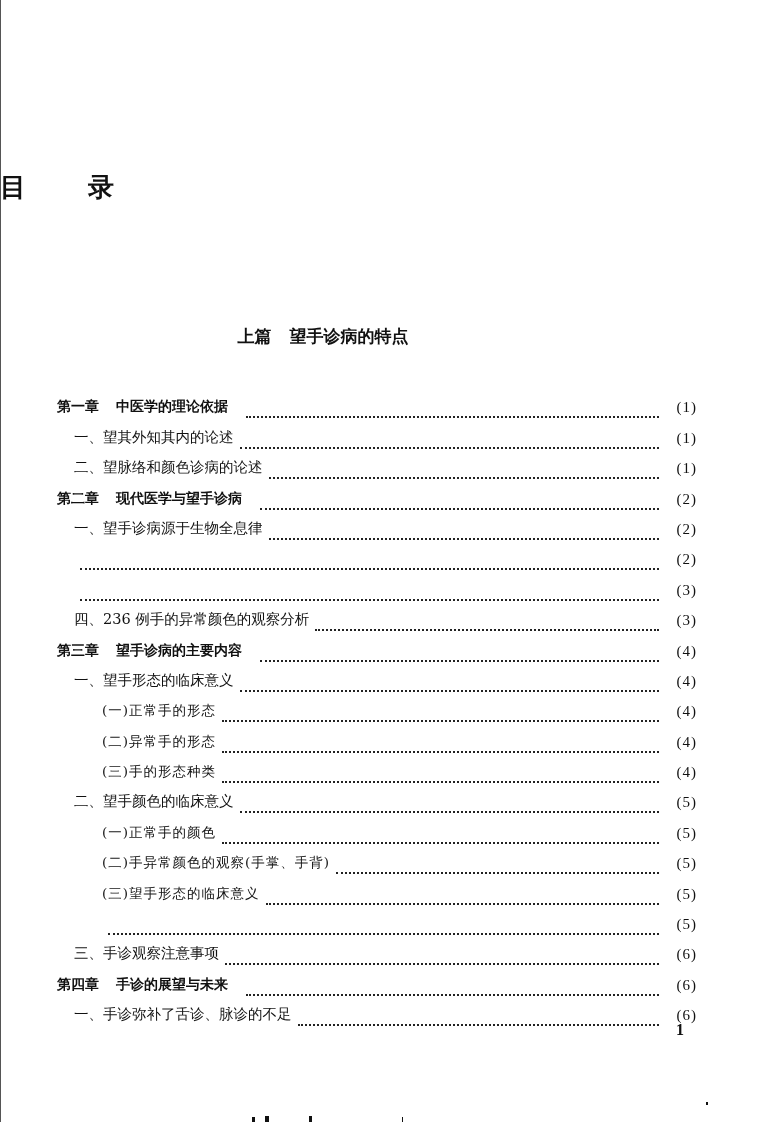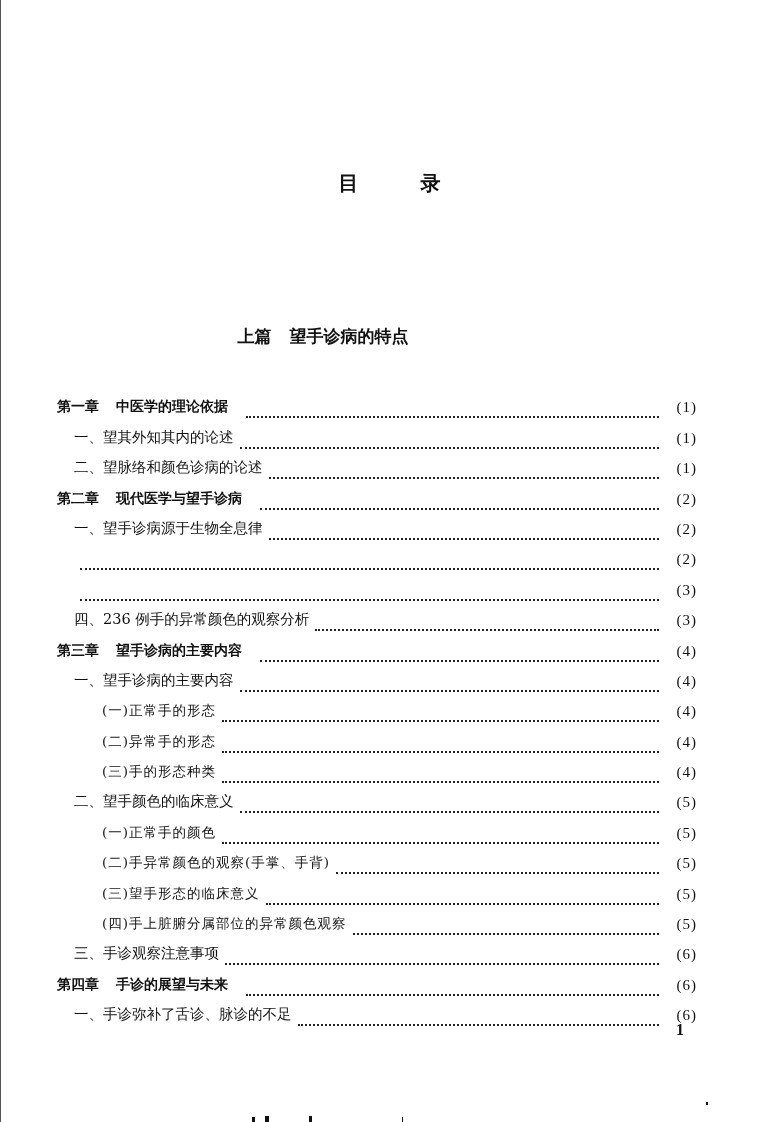--- a/index.html
+++ b/index.html
@@ -21,23 +21,23 @@
       top: 0;
       width: 1px;
       height: 1122px;
       background: #555555;
     }
     .page-title {
       position: absolute;
       top: 170px;
       left: 0;
       width: 779px;
-      text-align: center;
+      text-align: left;
       font-family: "DejaVu Sans", "Liberation Sans", sans-serif;
-      font-size: 20px;
+      font-size: 26px;
       font-weight: bold;
       letter-spacing: 0;
     }
     .page-title .t1 { margin-right: 62px; }
     .part-heading {
       position: absolute;
       top: 325px;
       left: 0;
       width: 646px;
       text-align: center;
@@ -153,21 +153,21 @@
       <span class="leader"></span>
       <span class="page">(3)</span>
     </div>
     <div class="toc-row level-1">
       <span class="chap-num">第三章</span>
       <span class="title">望手诊病的主要内容</span>
       <span class="leader"></span>
       <span class="page">(4)</span>
     </div>
     <div class="toc-row level-2">
-      <span class="title">一、望手诊病的主要内容</span>
+      <span class="title">一、望手形态的临床意义</span>
       <span class="leader"></span>
       <span class="page">(4)</span>
     </div>
     <div class="toc-row level-3">
       <span class="title">(一)正常手的形态</span>
       <span class="leader"></span>
       <span class="page">(4)</span>
     </div>
     <div class="toc-row level-3">
       <span class="title">(二)异常手的形态</span>
@@ -193,21 +193,20 @@
       <span class="title">(二)手异常颜色的观察(手掌、手背)</span>
       <span class="leader"></span>
       <span class="page">(5)</span>
     </div>
     <div class="toc-row level-3">
       <span class="title">(三)望手形态的临床意义</span>
       <span class="leader"></span>
       <span class="page">(5)</span>
     </div>
     <div class="toc-row level-3">
-      <span class="title">(四)手上脏腑分属部位的异常颜色观察</span>
       <span class="leader"></span>
       <span class="page">(5)</span>
     </div>
     <div class="toc-row level-2">
       <span class="title">三、手诊观察注意事项</span>
       <span class="leader"></span>
       <span class="page">(6)</span>
     </div>
     <div class="toc-row level-1">
       <span class="chap-num">第四章</span>

